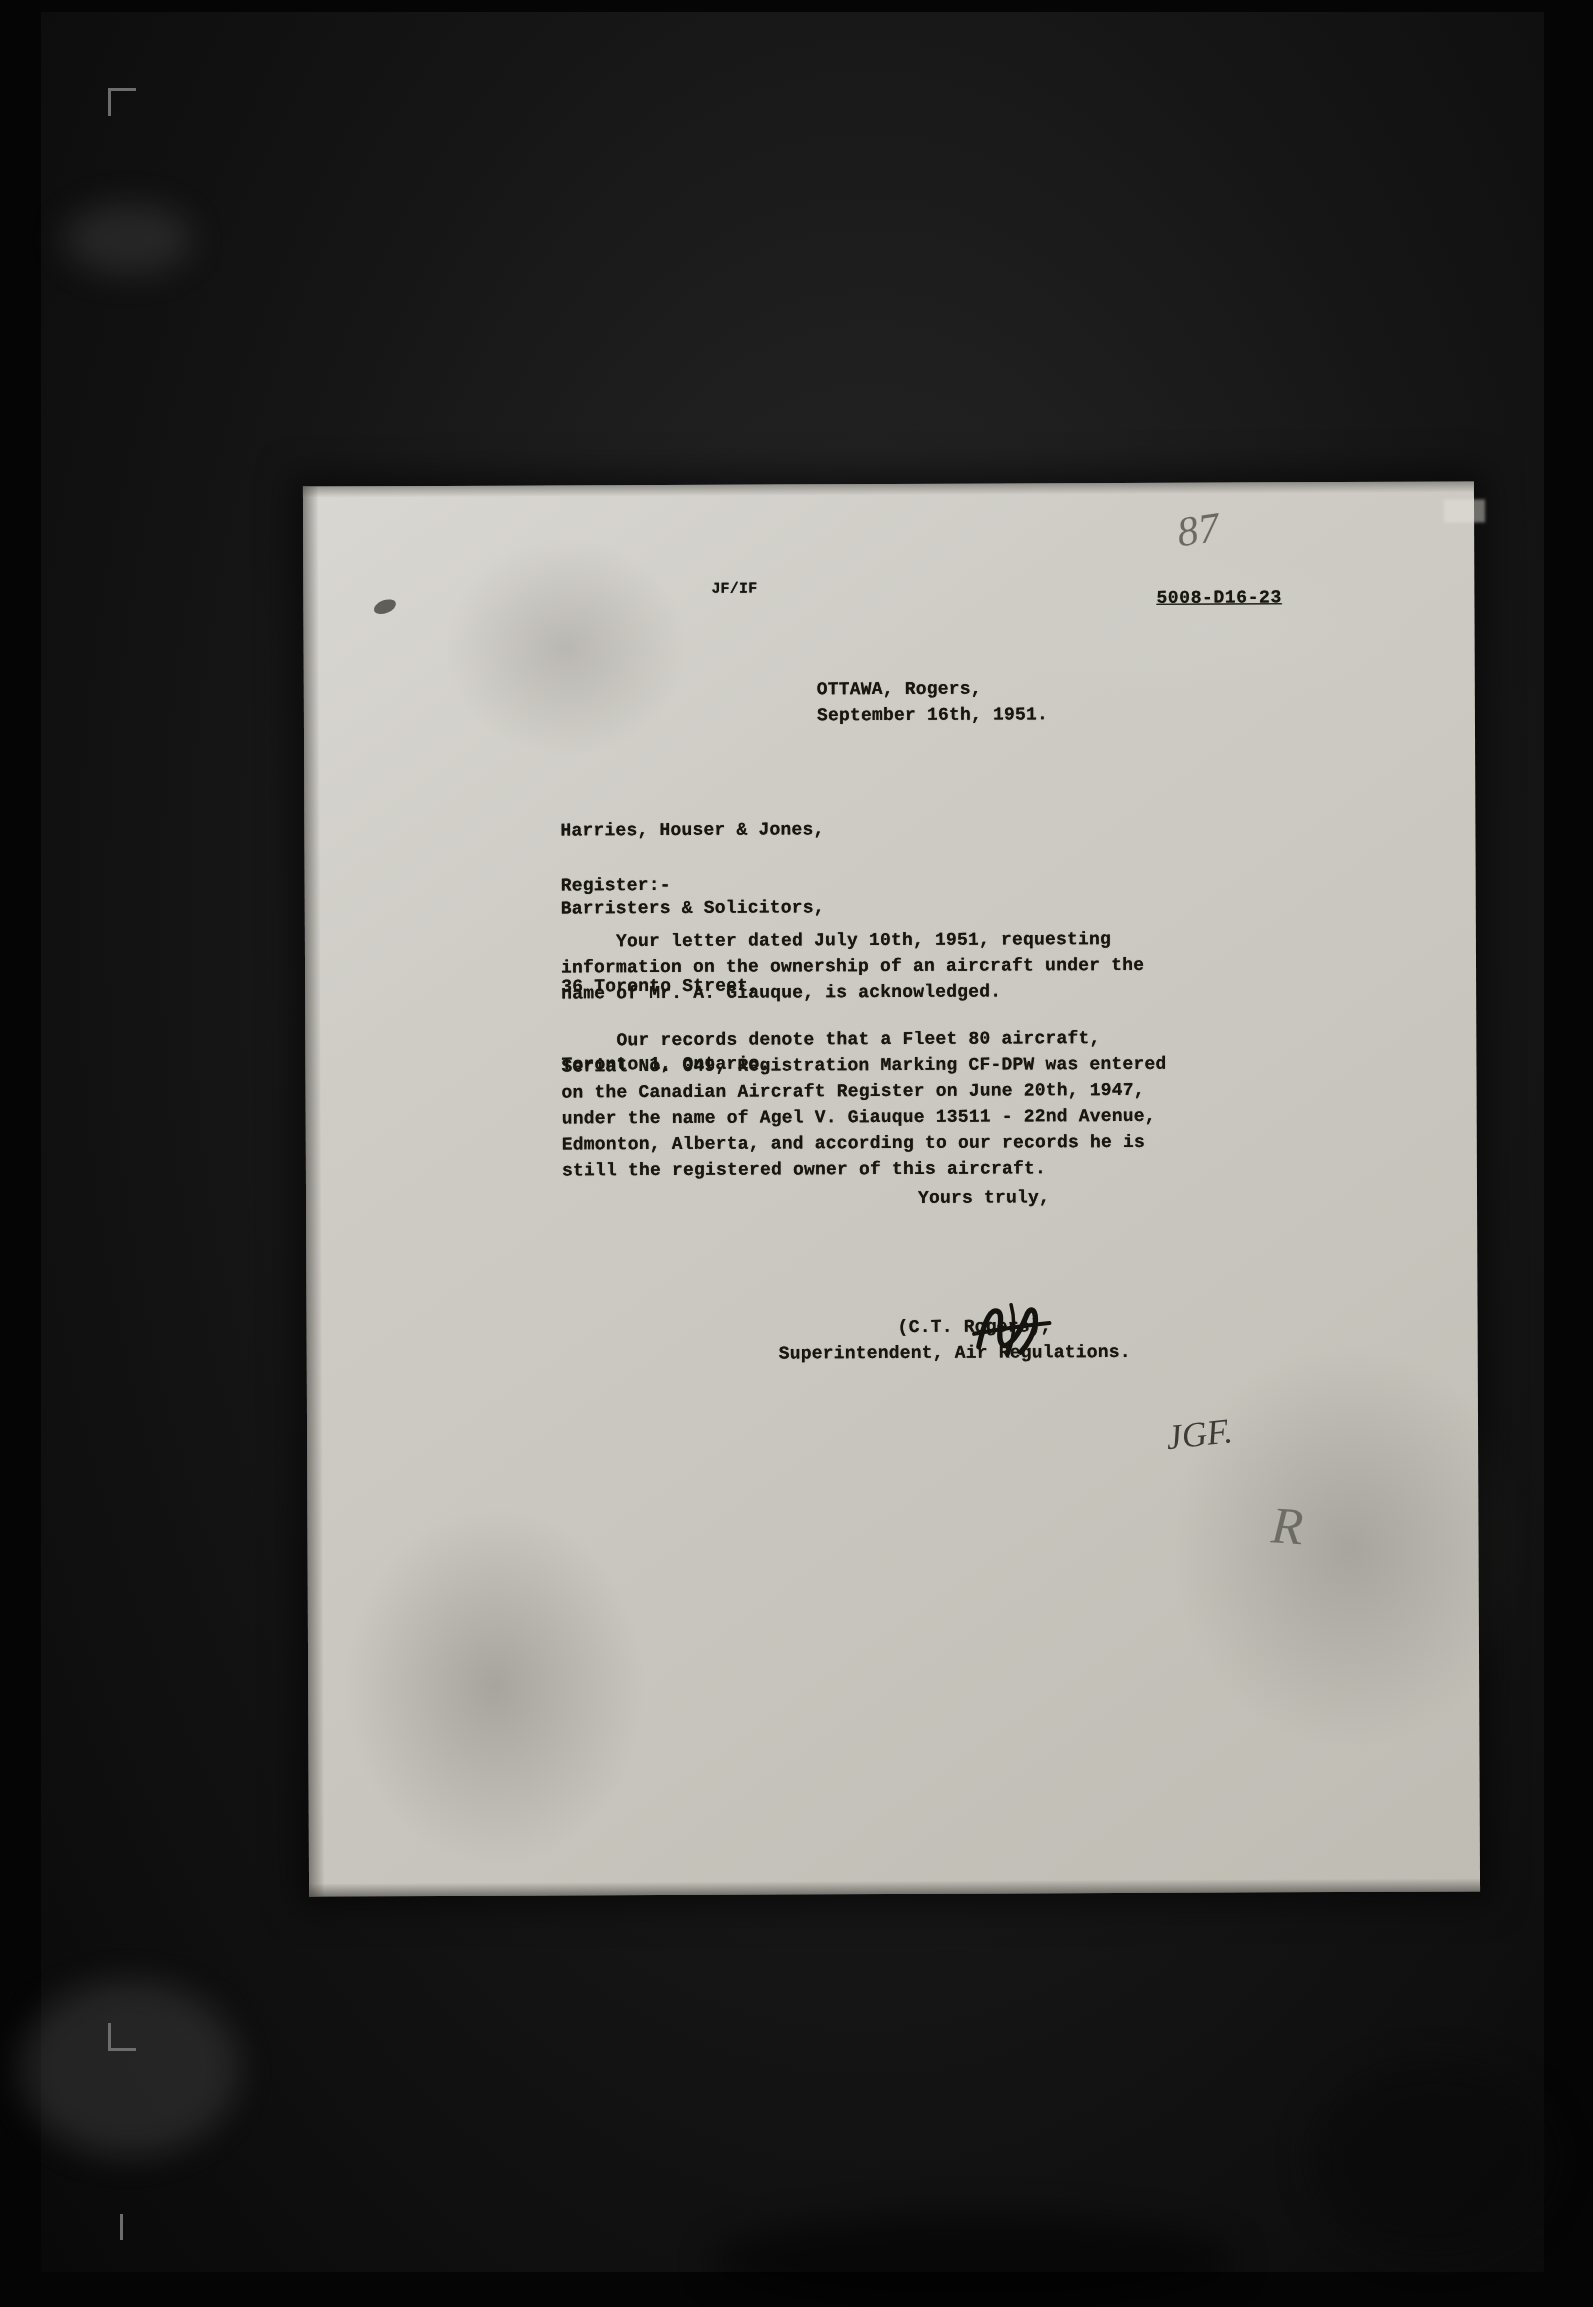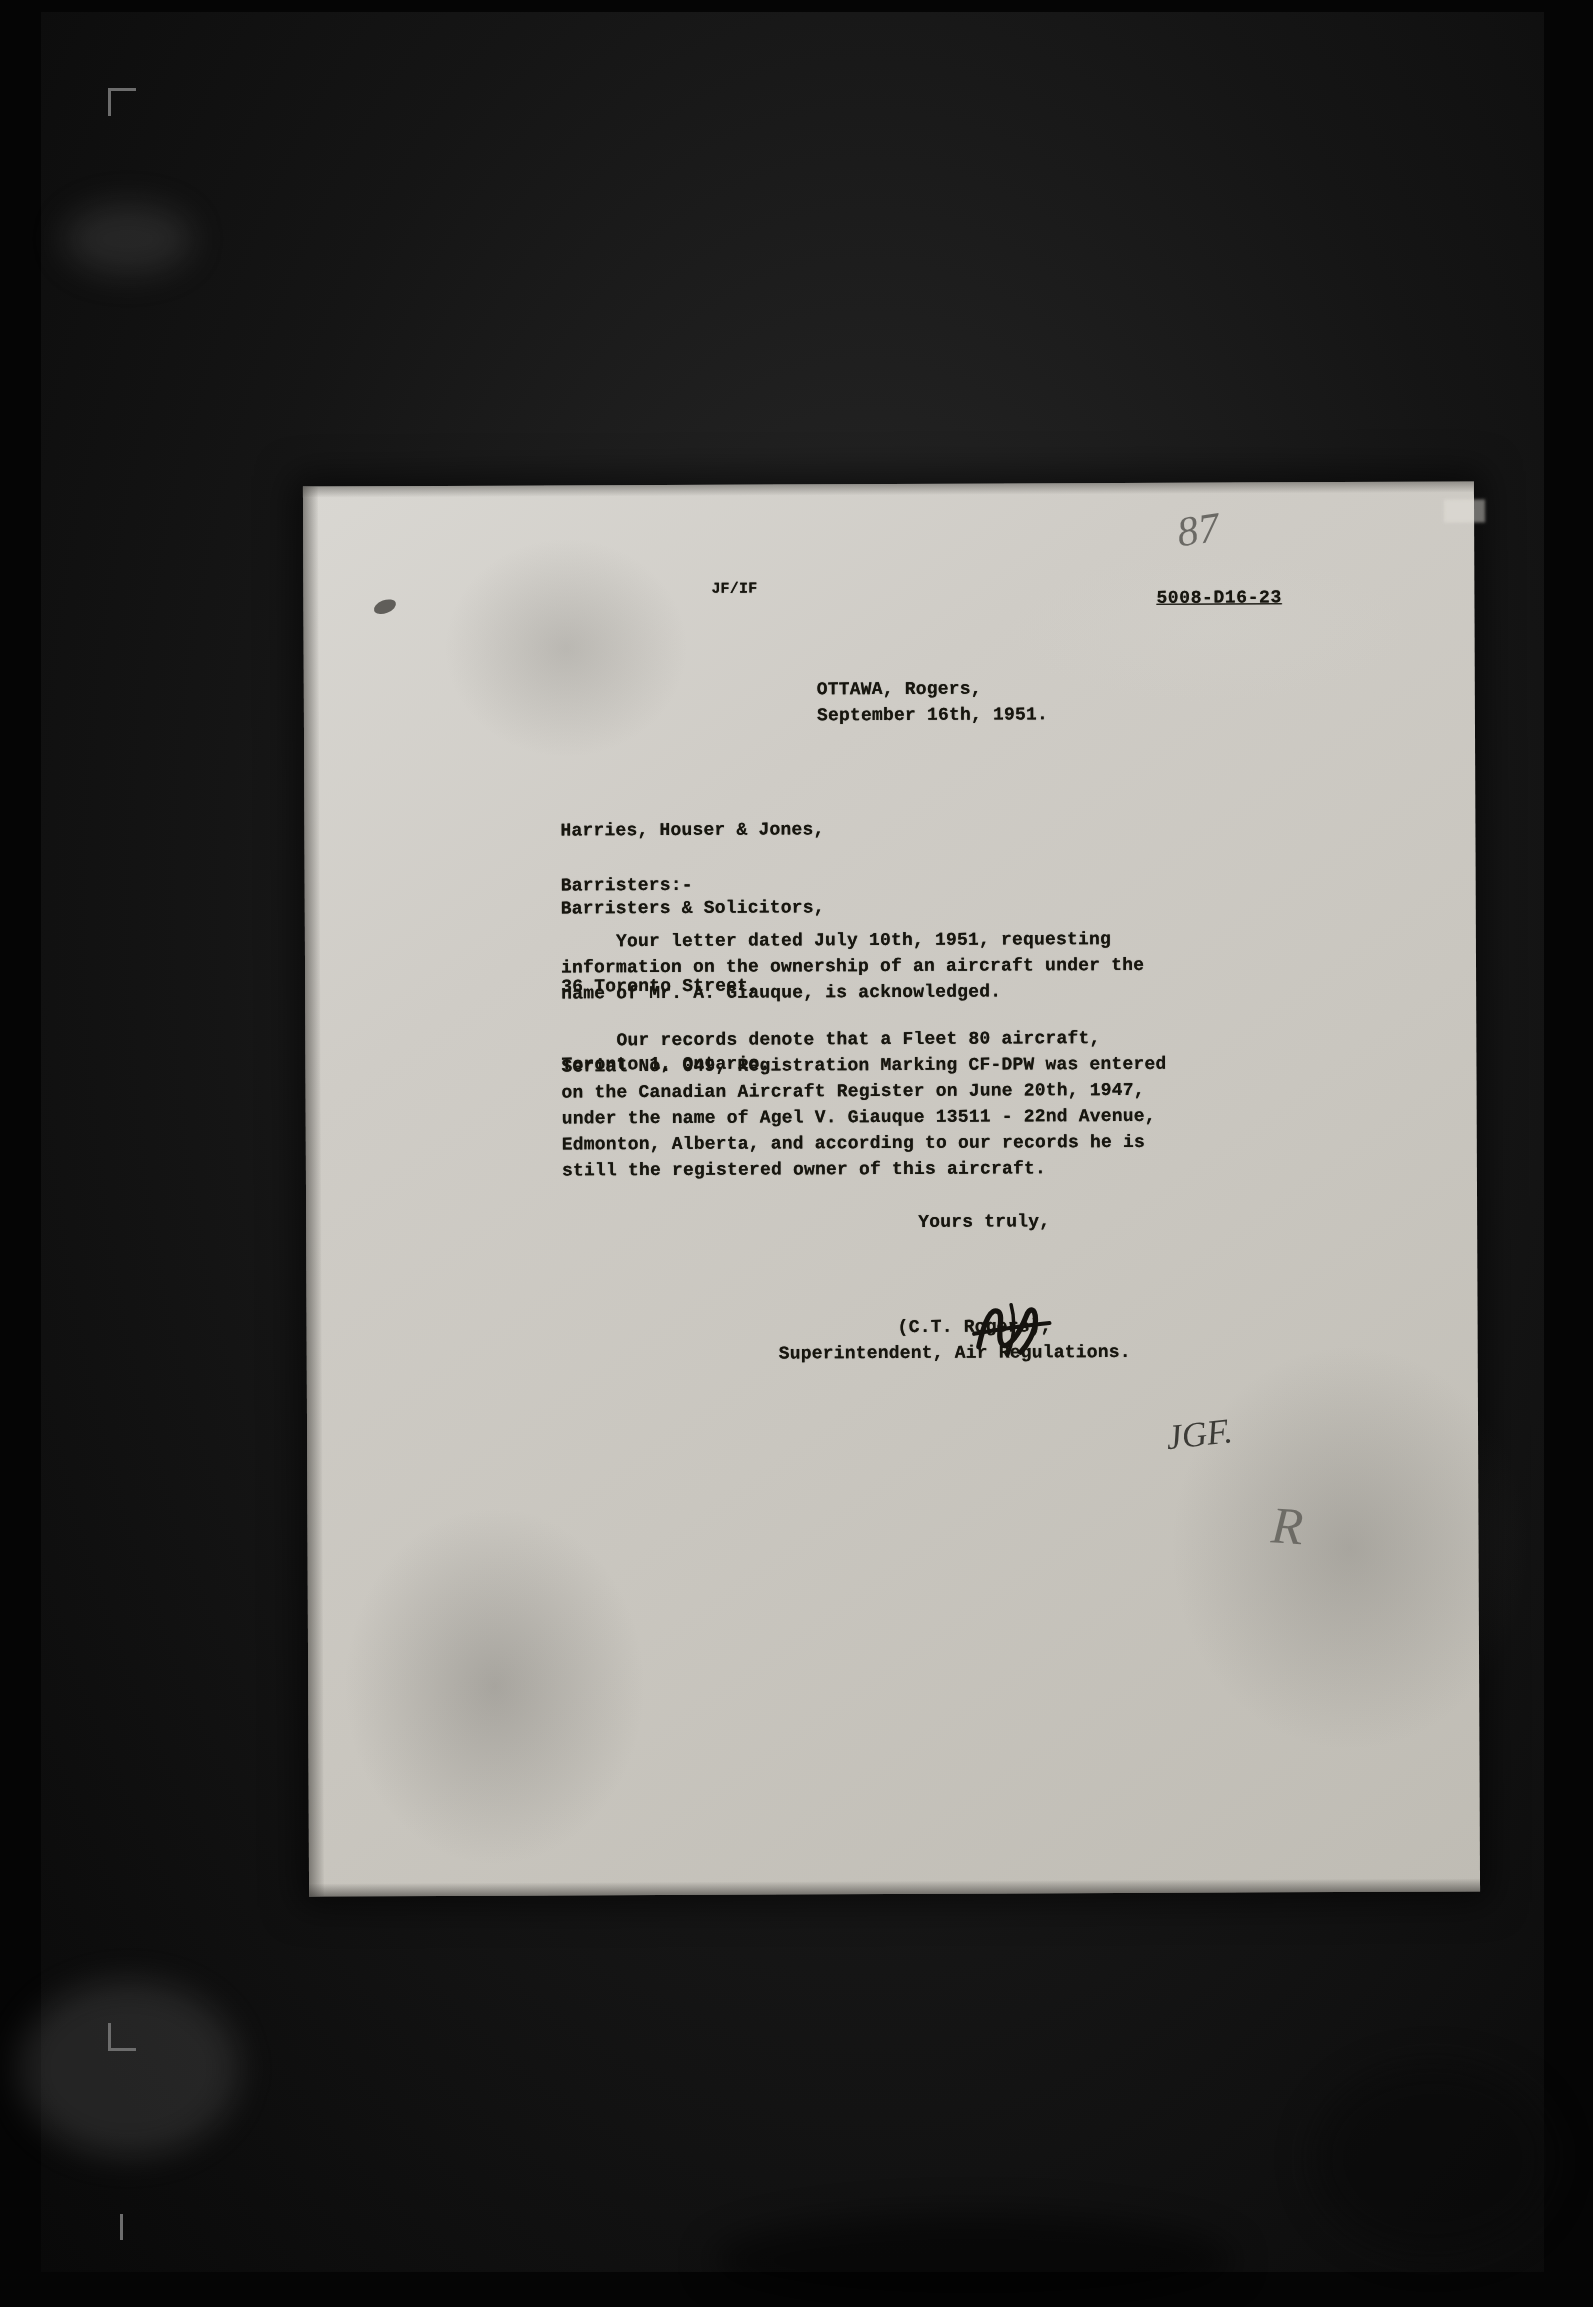--- a/index.html
+++ b/index.html
@@ -106,21 +106,21 @@
 
   #place-line      { left: 513px;  top: 195px; font-size: 18px; }
   #date-line       { left: 513px;  top: 221px; font-size: 18px; }
 
   #addressee-block { left: 256px;  top: 280px; font-size: 18px; line-height: 26px; }
   #salutation      { left: 256px;  top: 390px; font-size: 18px; }
 
   #para-1          { left: 256px;  top: 443px; font-size: 18px; line-height: 26px; }
   #para-2          { left: 256px;  top: 542px; font-size: 18px; line-height: 26px; }
 
-  #closing         { left: 612px; top: 728px; font-size: 18px; }
+  #closing         { left: 612px; top: 704px; font-size: 18px; }
 
   #signature-name  { left: 591px; top: 833px; font-size: 18px; }
   #signature-title { left: 472px;  top: 859px; font-size: 18px; }
 
   
   .handwritten {
     position: absolute;
     color: #1a1a16;
     font-family: "Liberation Serif", serif;
     font-style: italic;
@@ -205,21 +205,21 @@
     <div class="typed" id="place-line">OTTAWA, Rogers,</div>
     <div class="typed" id="date-line">September 16th, 1951.</div>
 
     <div class="typed" id="addressee-block">
       <div>Harries, Houser &amp; Jones,</div>
       <div>Barristers &amp; Solicitors,</div>
       <div>36 Toronto Street,</div>
       <div>Toronto 1, Ontario.</div>
     </div>
 
-    <div class="typed" id="salutation">Barristers:-</div>
+    <div class="typed" id="salutation">Register:-</div>
 
     <div class="typed" id="para-1">     Your letter dated July 10th, 1951, requesting
 information on the ownership of an aircraft under the
 name of Mr. A. Giauque, is acknowledged.</div>
     <div class="typed" id="para-2">     Our records denote that a Fleet 80 aircraft,
 Serial No. 049, Registration Marking CF-DPW was entered
 on the Canadian Aircraft Register on June 20th, 1947,
 under the name of Agel V. Giauque 13511 - 22nd Avenue,
 Edmonton, Alberta, and according to our records he is
 still the registered owner of this aircraft.</div>

